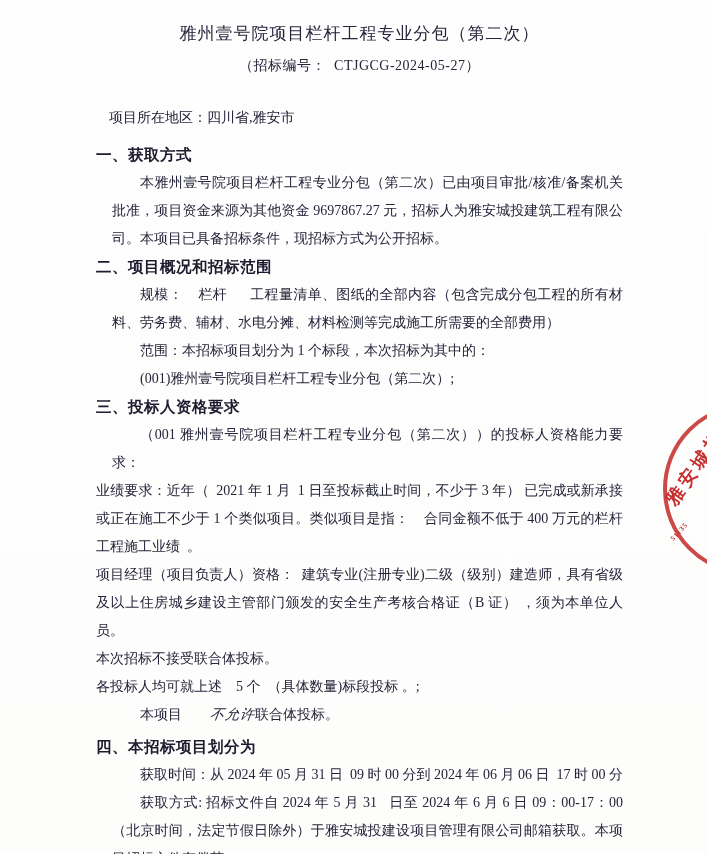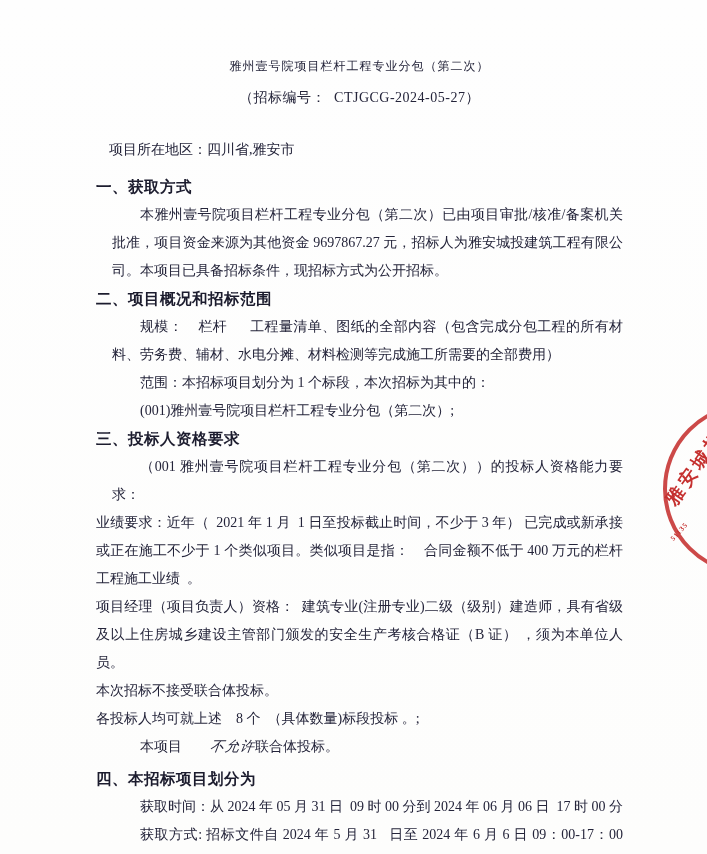--- a/index.html
+++ b/index.html
@@ -18,25 +18,24 @@
   }
   .content{
     position:absolute;
     left:96px; right:84px; top:18px;
     font-size:14px;
     line-height:28px;
     text-align:justify;
   }
   .doc-title{
     text-align:center;
-    font-size:12px;
+    font-size:17px;
     line-height:32px;
     letter-spacing:1px;
     white-space:pre-wrap;
-    margin-top:32px;
   }
   .doc-subtitle{
     text-align:center;
     font-size:14px;
     line-height:32px;
     letter-spacing:0.5px;
     white-space:pre-wrap;
   }
   .location{
     margin-top:22px;
@@ -116,21 +115,21 @@
     <div class="sec-heading">二、项目概况和招标范围</div>
     <div class="para p-indent">规模：    栏杆      工程量清单、图纸的全部内容（包含完成分包工程的所有材料、劳务费、辅材、水电分摊、材料检测等完成施工所需要的全部费用）</div>
     <div class="para p-indent">范围：本招标项目划分为 1 个标段，本次招标为其中的：</div>
     <div class="para p-indent">(001)雅州壹号院项目栏杆工程专业分包（第二次）;</div>
 
     <div class="sec-heading">三、投标人资格要求</div>
     <div class="para p-indent">（001 雅州壹号院项目栏杆工程专业分包（第二次））的投标人资格能力要求：</div>
     <div class="para">业绩要求：近年（  2021 年 1 月  1 日至投标截止时间，不少于 3 年） 已完成或新承接或正在施工不少于 1 个类似项目。类似项目是指：    合同金额不低于 400 万元的栏杆工程施工业绩  。</div>
     <div class="para">项目经理（项目负责人）资格：  建筑专业(注册专业)二级（级别）建造师，具有省级及以上住房城乡建设主管部门颁发的安全生产考核合格证（B 证） ，须为本单位人员。</div>
     <div class="para">本次招标不接受联合体投标。</div>
-    <div class="para">各投标人均可就上述    8 个  （具体数量)标段投标 。;</div>
+    <div class="para">各投标人均可就上述    5 个  （具体数量)标段投标 。;</div>
     <div class="para p-indent"><span>本项目</span><span class="em-italic">不允许</span><span>联合体投标。</span></div>
 
     <div class="sec-heading mt2">四、本招标项目划分为</div>
     <div class="para p-indent">获取时间：从 2024 年 05 月 31 日  09 时 00 分到 2024 年 06 月 06 日  17 时 00 分</div>
     <div class="para p-indent">获取方式: 招标文件自 2024 年 5 月 31   日至 2024 年 6 月 6 日 09：00-17：00（北京时间，法定节假日除外）于雅安城投建设项目管理有限公司邮箱获取。本项目招标文件有偿获</div>
 
   </div>
 
   <div class="seal">
     <div class="seal-ring"></div>

